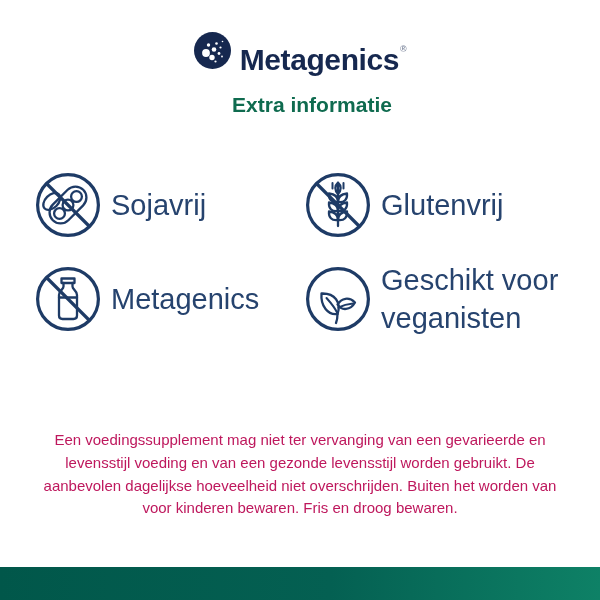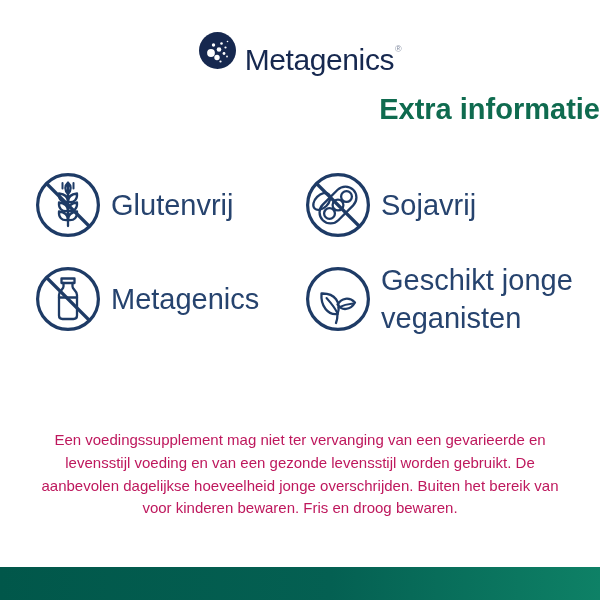--- a/index.html
+++ b/index.html
@@ -9,32 +9,32 @@
     font-family:"Liberation Sans", sans-serif;
   }
   
   .logo-row{
     position:absolute;top:30px;left:0;right:0;
     display:flex;justify-content:center;align-items:center;gap:9px;
     height:40px;
   }
   .logo-mark{width:37px;height:37px;flex:0 0 auto;}
   .logo-text{
-    font-size:30px;font-weight:400;color:#16284f;letter-spacing:-0.4px;
+    font-size:30px;font-weight:700;color:#16284f;letter-spacing:-0.4px;
     line-height:1;
     margin-top:20px;
   }
   .logo-reg{
     font-size:9px;vertical-align:18px;color:#16284f;opacity:.55;margin-left:1px;
   }
   
   .page-title{
     position:absolute;top:93px;left:0;right:0;
-    text-align:right;
-    font-size:29px;font-weight:700;color:#0f6b4f;margin-left:24px;
+    text-align:center;
+    font-size:21px;font-weight:700;color:#0f6b4f;margin-left:24px;
   }
   
   .features{
     position:absolute;left:34px;top:171px;width:540px;
     display:grid;grid-template-columns:270px 270px;row-gap:22px;
   }
   .feature{
     display:flex;align-items:center;gap:9px;min-height:68px;
   }
   .feature svg{width:68px;height:68px;flex:0 0 auto;display:block;}
@@ -73,48 +73,48 @@
   </svg>
   <div class="logo-text"><span>Metagenics</span><span class="logo-reg">®</span></div>
 </div>
 
 <div class="page-title">Extra informatie</div>
 
 <div class="features">
 
   <div class="feature">
     <svg viewBox="0 0 68 68" aria-hidden="true">
+      <g transform="rotate(-45 34 34)">
+        <ellipse class="ic" cx="25" cy="20" rx="10" ry="6.5" stroke-width="2.3"></ellipse>
+        <rect class="ic" x="12.5" y="23" width="43" height="22" rx="11" fill="#fff" stroke-width="2.3"></rect>
+        <circle class="ic" cx="22" cy="34" r="5.4" stroke-width="2.3"></circle>
+        <circle class="ic" cx="34" cy="34" r="5.4" stroke-width="2.3"></circle>
+        <circle class="ic" cx="46" cy="34" r="5.4" stroke-width="2.3"></circle>
+      </g>
+      <path class="ic" d="M13 13 L55 55" stroke-width="3.2"></path>
+      <circle class="ic" cx="34" cy="34" r="30.4" stroke-width="3.2"></circle>
+    </svg>
+    <div class="feature-label">Sojavrij</div>
+  </div>
+
+  <div class="feature">
+    <svg viewBox="0 0 68 68" aria-hidden="true">
       <path class="ic" d="M34 14 V55" stroke-width="2.3"></path>
       <path class="ic" d="M28.5 12 V17.5 M39.5 12 V17.5" stroke-width="2"></path>
       <path class="ic" d="M34 23 C30.5 19.5 30.5 14.5 34 11.5 C37.5 14.5 37.5 19.5 34 23 Z" stroke-width="2.3"></path>
       <path class="ic" d="M34 31 C27.5 32 24.5 28 25 22.5 C30.5 23 34 26 34 31 Z" stroke-width="2.3"></path>
       <path class="ic" d="M34 31 C40.5 32 43.5 28 43 22.5 C37.5 23 34 26 34 31 Z" stroke-width="2.3"></path>
       <path class="ic" d="M34 40 C27.5 41 24.5 37 25 31.5 C30.5 32 34 35 34 40 Z" stroke-width="2.3"></path>
       <path class="ic" d="M34 40 C40.5 41 43.5 37 43 31.5 C37.5 32 34 35 34 40 Z" stroke-width="2.3"></path>
       <path class="ic" d="M34 49 C27.5 50 24.5 46 25 40.5 C30.5 41 34 44 34 49 Z" stroke-width="2.3"></path>
       <path class="ic" d="M34 49 C40.5 50 43.5 46 43 40.5 C37.5 41 34 44 34 49 Z" stroke-width="2.3"></path>
       <path class="ic" d="M13 13 L55 55" stroke-width="3.2"></path>
       <circle class="ic" cx="34" cy="34" r="30.4" stroke-width="3.2"></circle>
     </svg>
     <div class="feature-label">Glutenvrij</div>
-  </div>
-
-  <div class="feature">
-    <svg viewBox="0 0 68 68" aria-hidden="true">
-      <g transform="rotate(-45 34 34)">
-        <ellipse class="ic" cx="25" cy="20" rx="10" ry="6.5" stroke-width="2.3"></ellipse>
-        <rect class="ic" x="12.5" y="23" width="43" height="22" rx="11" fill="#fff" stroke-width="2.3"></rect>
-        <circle class="ic" cx="22" cy="34" r="5.4" stroke-width="2.3"></circle>
-        <circle class="ic" cx="34" cy="34" r="5.4" stroke-width="2.3"></circle>
-        <circle class="ic" cx="46" cy="34" r="5.4" stroke-width="2.3"></circle>
-      </g>
-      <path class="ic" d="M13 13 L55 55" stroke-width="3.2"></path>
-      <circle class="ic" cx="34" cy="34" r="30.4" stroke-width="3.2"></circle>
-    </svg>
-    <div class="feature-label">Sojavrij</div>
   </div>
 
   <div class="feature">
     <svg viewBox="0 0 68 68" aria-hidden="true">
       <path class="ic" d="M27.5 13.5 H40.5 V18 H27.5 Z" stroke-width="2.3"></path>
       <path class="ic" d="M29.5 18 V21.5 C29.5 24.5 25 25.5 25 30 V50.5 C25 52.5 26.5 54 28.5 54 H39.5 C41.5 54 43 52.5 43 50.5 V30 C43 25.5 38.5 24.5 38.5 21.5 V18" stroke-width="2.3"></path>
       <path class="ic" d="M25 32.5 H43" stroke-width="2.3"></path>
       <path class="ic" d="M13 13 L55 55" stroke-width="3.2"></path>
       <circle class="ic" cx="34" cy="34" r="30.4" stroke-width="3.2"></circle>
     </svg>
@@ -123,25 +123,25 @@
 
   <div class="feature">
     <svg viewBox="0 0 68 68" aria-hidden="true">
       <path class="ic" d="M17.5 28.5 C16.5 41 24 50.5 33.5 49 C37.5 37.5 31 28 17.5 28.5 Z" stroke-width="2.3"></path>
       <path class="ic" d="M22.5 33 C27 38 31 43 33.3 48" stroke-width="2"></path>
       <path class="ic" d="M51 37.5 C45 31.5 37.5 33 33.5 39.5 C37.5 46 46.5 45.5 51 37.5 Z" stroke-width="2.3"></path>
       <path class="ic" d="M49 38.5 C44 39 38.5 40.5 34.5 42.5" stroke-width="2"></path>
       <path class="ic" d="M33.5 49 C33.5 52.5 33 55.5 32 58" stroke-width="2.3"></path>
       <circle class="ic" cx="34" cy="34" r="30.4" stroke-width="3.2"></circle>
     </svg>
-    <div class="feature-label">Geschikt jonge veganisten</div>
+    <div class="feature-label">Geschikt voor veganisten</div>
   </div>
 
 </div>
 
 <div class="disclaimer">
   <div>Een voedingssupplement mag niet ter vervanging van een gevarieerde en</div>
   <div>levensstijl voeding en van een gezonde levensstijl worden gebruikt. De</div>
-  <div>aanbevolen dagelijkse hoeveelheid jonge overschrijden. Buiten het bereik van</div>
+  <div>aanbevolen dagelijkse hoeveelheid niet overschrijden. Buiten het worden van</div>
   <div>voor kinderen bewaren. Fris en droog bewaren.</div>
 </div>
 
 <div class="footer-bar" style="background: linear-gradient(92deg, rgb(1, 87, 74) 0%, rgb(4, 96, 82) 55%, rgb(14, 129, 102) 100%);"></div>
 
 </body></html>

